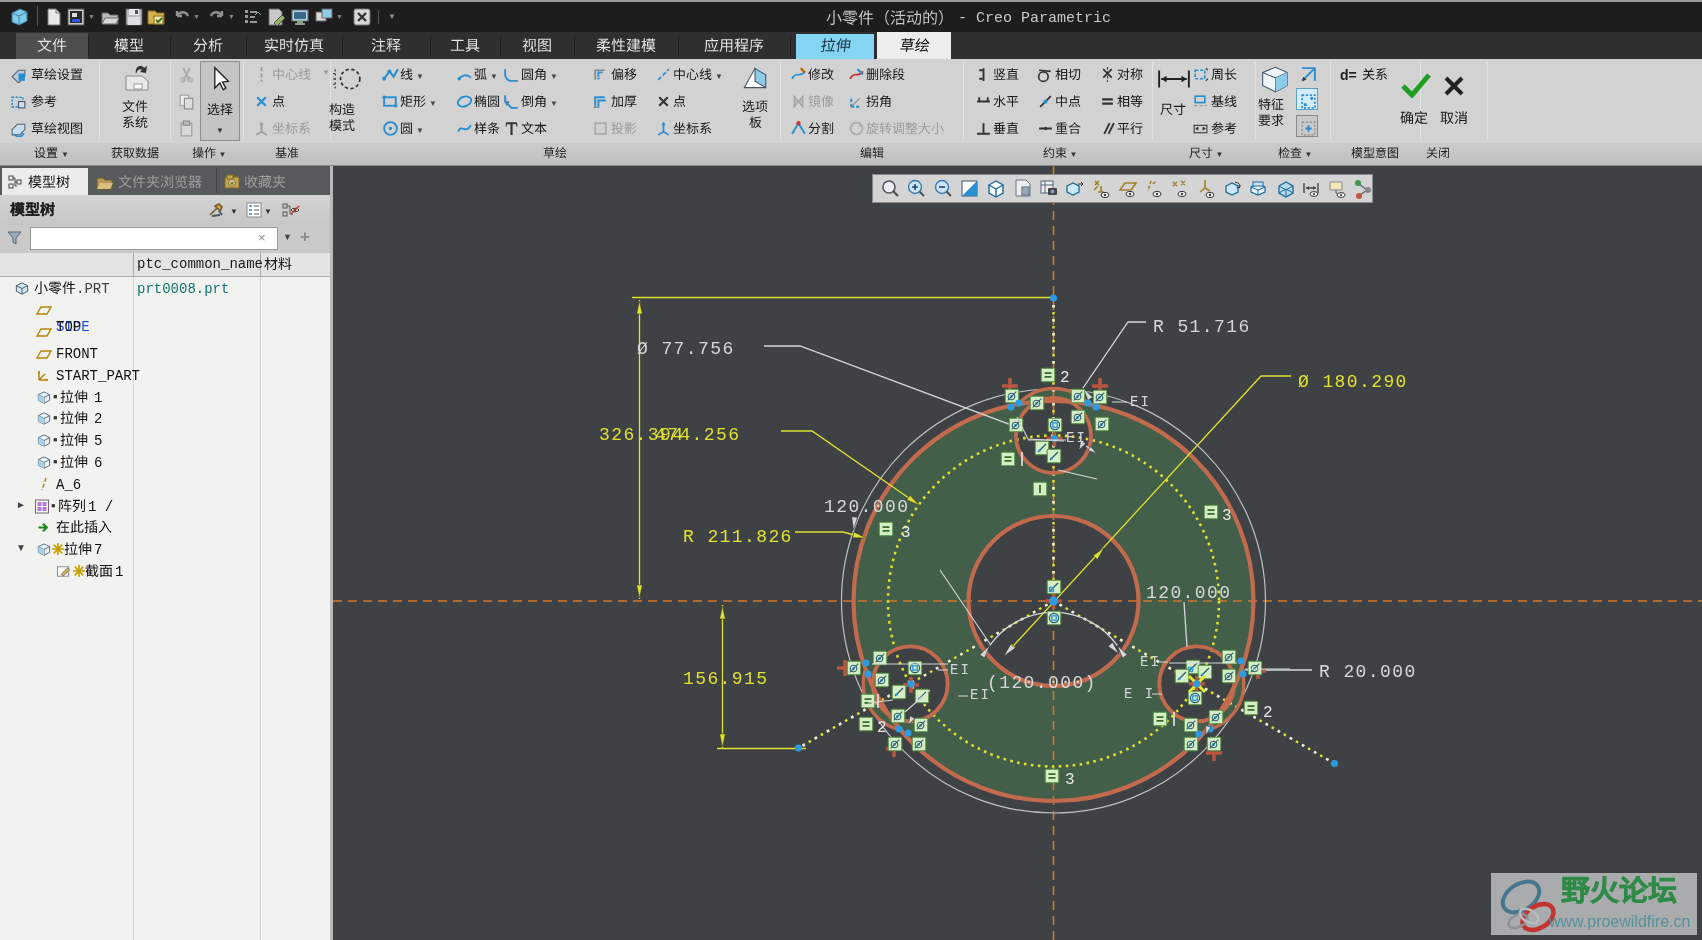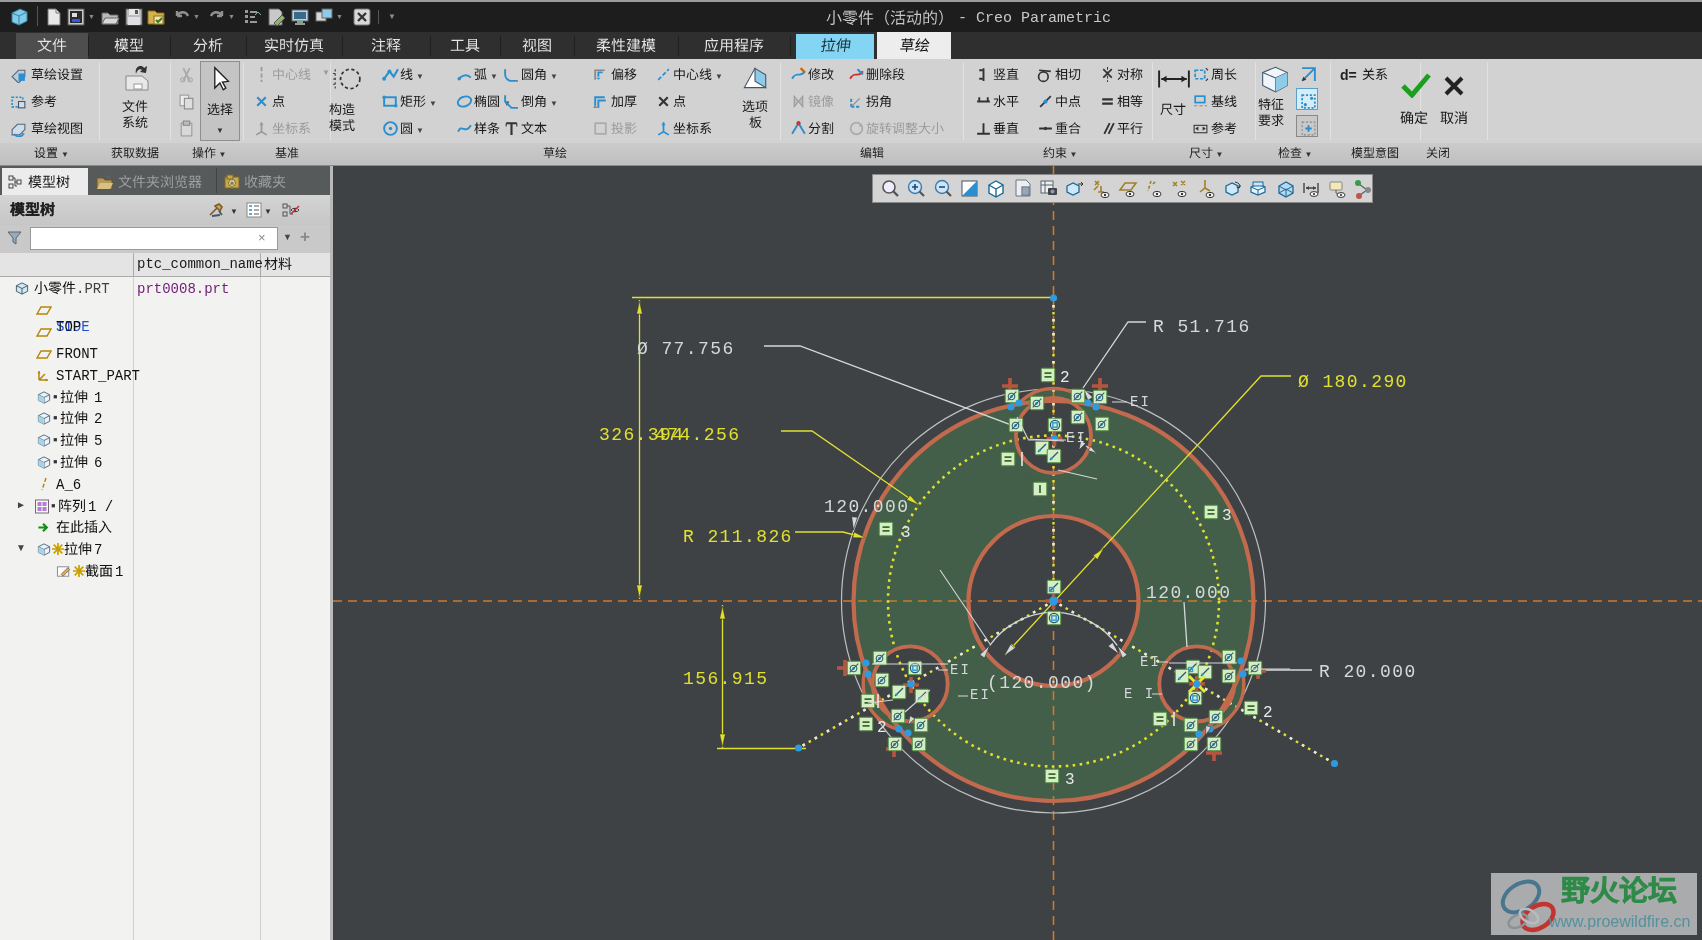--- a/index.html
+++ b/index.html
@@ -1041,21 +1041,21 @@
     <path d="M2 5 L8 8 L14 5 M8 8 V14" fill="none" stroke="#456"></path>
   </svg>
 <svg style="position:absolute;left:34px;top:281px;" width="56" height="14" viewBox="0 0 400 100" preserveAspectRatio="xMinYMin">
     <g fill="#111">
       <use href="#z5c0f" x="0"></use>
       <use href="#z96f6" x="100"></use>
       <use href="#z4ef6" x="200"></use>
     </g>
   </svg>
 <div style="position:absolute;left:76px;top:282px;font:400 14px 'Liberation Mono',sans-serif;color:#404040;white-space:pre;line-height:1;">.PRT</div>
-<div style="position:absolute;left:137px;top:282px;font:400 14px 'Liberation Mono',sans-serif;color:#701a75;white-space:pre;line-height:1;">prt0008.prt</div>
+<div style="position:absolute;left:137px;top:282px;font:400 14px 'Liberation Mono',sans-serif;color:#0f766e;white-space:pre;line-height:1;">prt0008.prt</div>
 <svg style="position:absolute;left:36px;top:303px" width="16" height="14" viewBox="0 0 16 14">
     <path d="M1 11 L5 4 L15 4 L11 11 Z" fill="none" stroke="#b8860b" stroke-width="1.5"></path>
   </svg>
 <div style="position:absolute;left:56px;top:320px;font:400 14px 'Liberation Mono',sans-serif;color:#1d4ed8;white-space:pre;line-height:1;">SIDE</div>
 <svg style="position:absolute;left:36px;top:325px" width="16" height="14" viewBox="0 0 16 14">
     <path d="M1 11 L5 4 L15 4 L11 11 Z" fill="none" stroke="#b8860b" stroke-width="1.5"></path>
   </svg>
 <div style="position:absolute;left:56px;top:320px;font:400 14px 'Liberation Mono',sans-serif;color:#111;white-space:pre;line-height:1;">TOP</div>
 <svg style="position:absolute;left:36px;top:347px" width="16" height="14" viewBox="0 0 16 14">
     <path d="M1 11 L5 4 L15 4 L11 11 Z" fill="none" stroke="#b8860b" stroke-width="1.5"></path>

